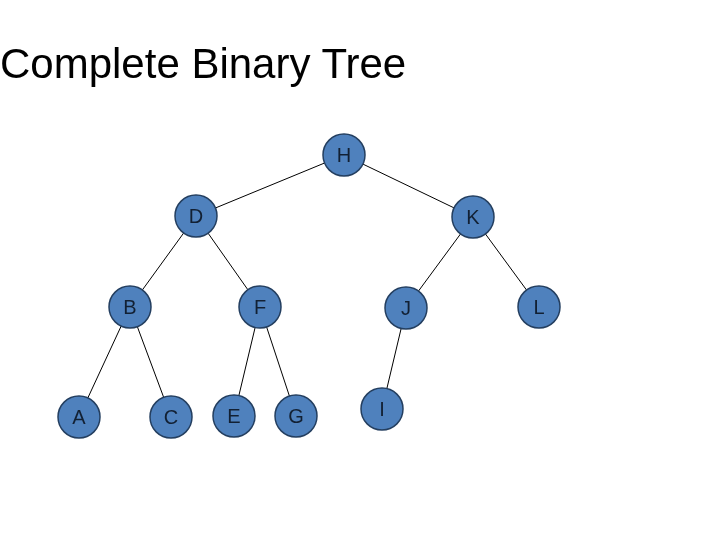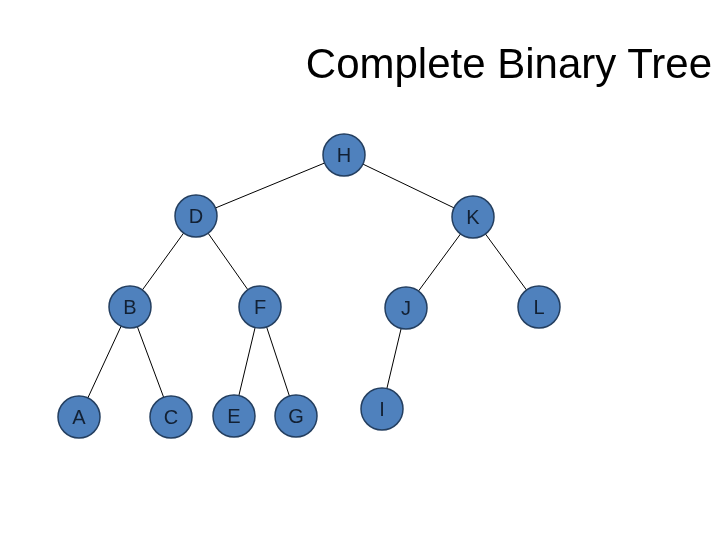--- a/index.html
+++ b/index.html
@@ -14,21 +14,21 @@
     background: #ffffff;
     font-family: "Liberation Sans", sans-serif;
     overflow: hidden;
   }
   .slide-title {
     position: absolute;
     top: 40px;
     left: 0;
     width: 712px;
     margin: 0;
-    text-align: right;
+    text-align: left;
     font-size: 42px;
     font-weight: 400;
     letter-spacing: 0px;
     color: #000000;
   }
   .tree-svg {
     position: absolute;
     left: 0;
     top: 0;
     width: 720px;

